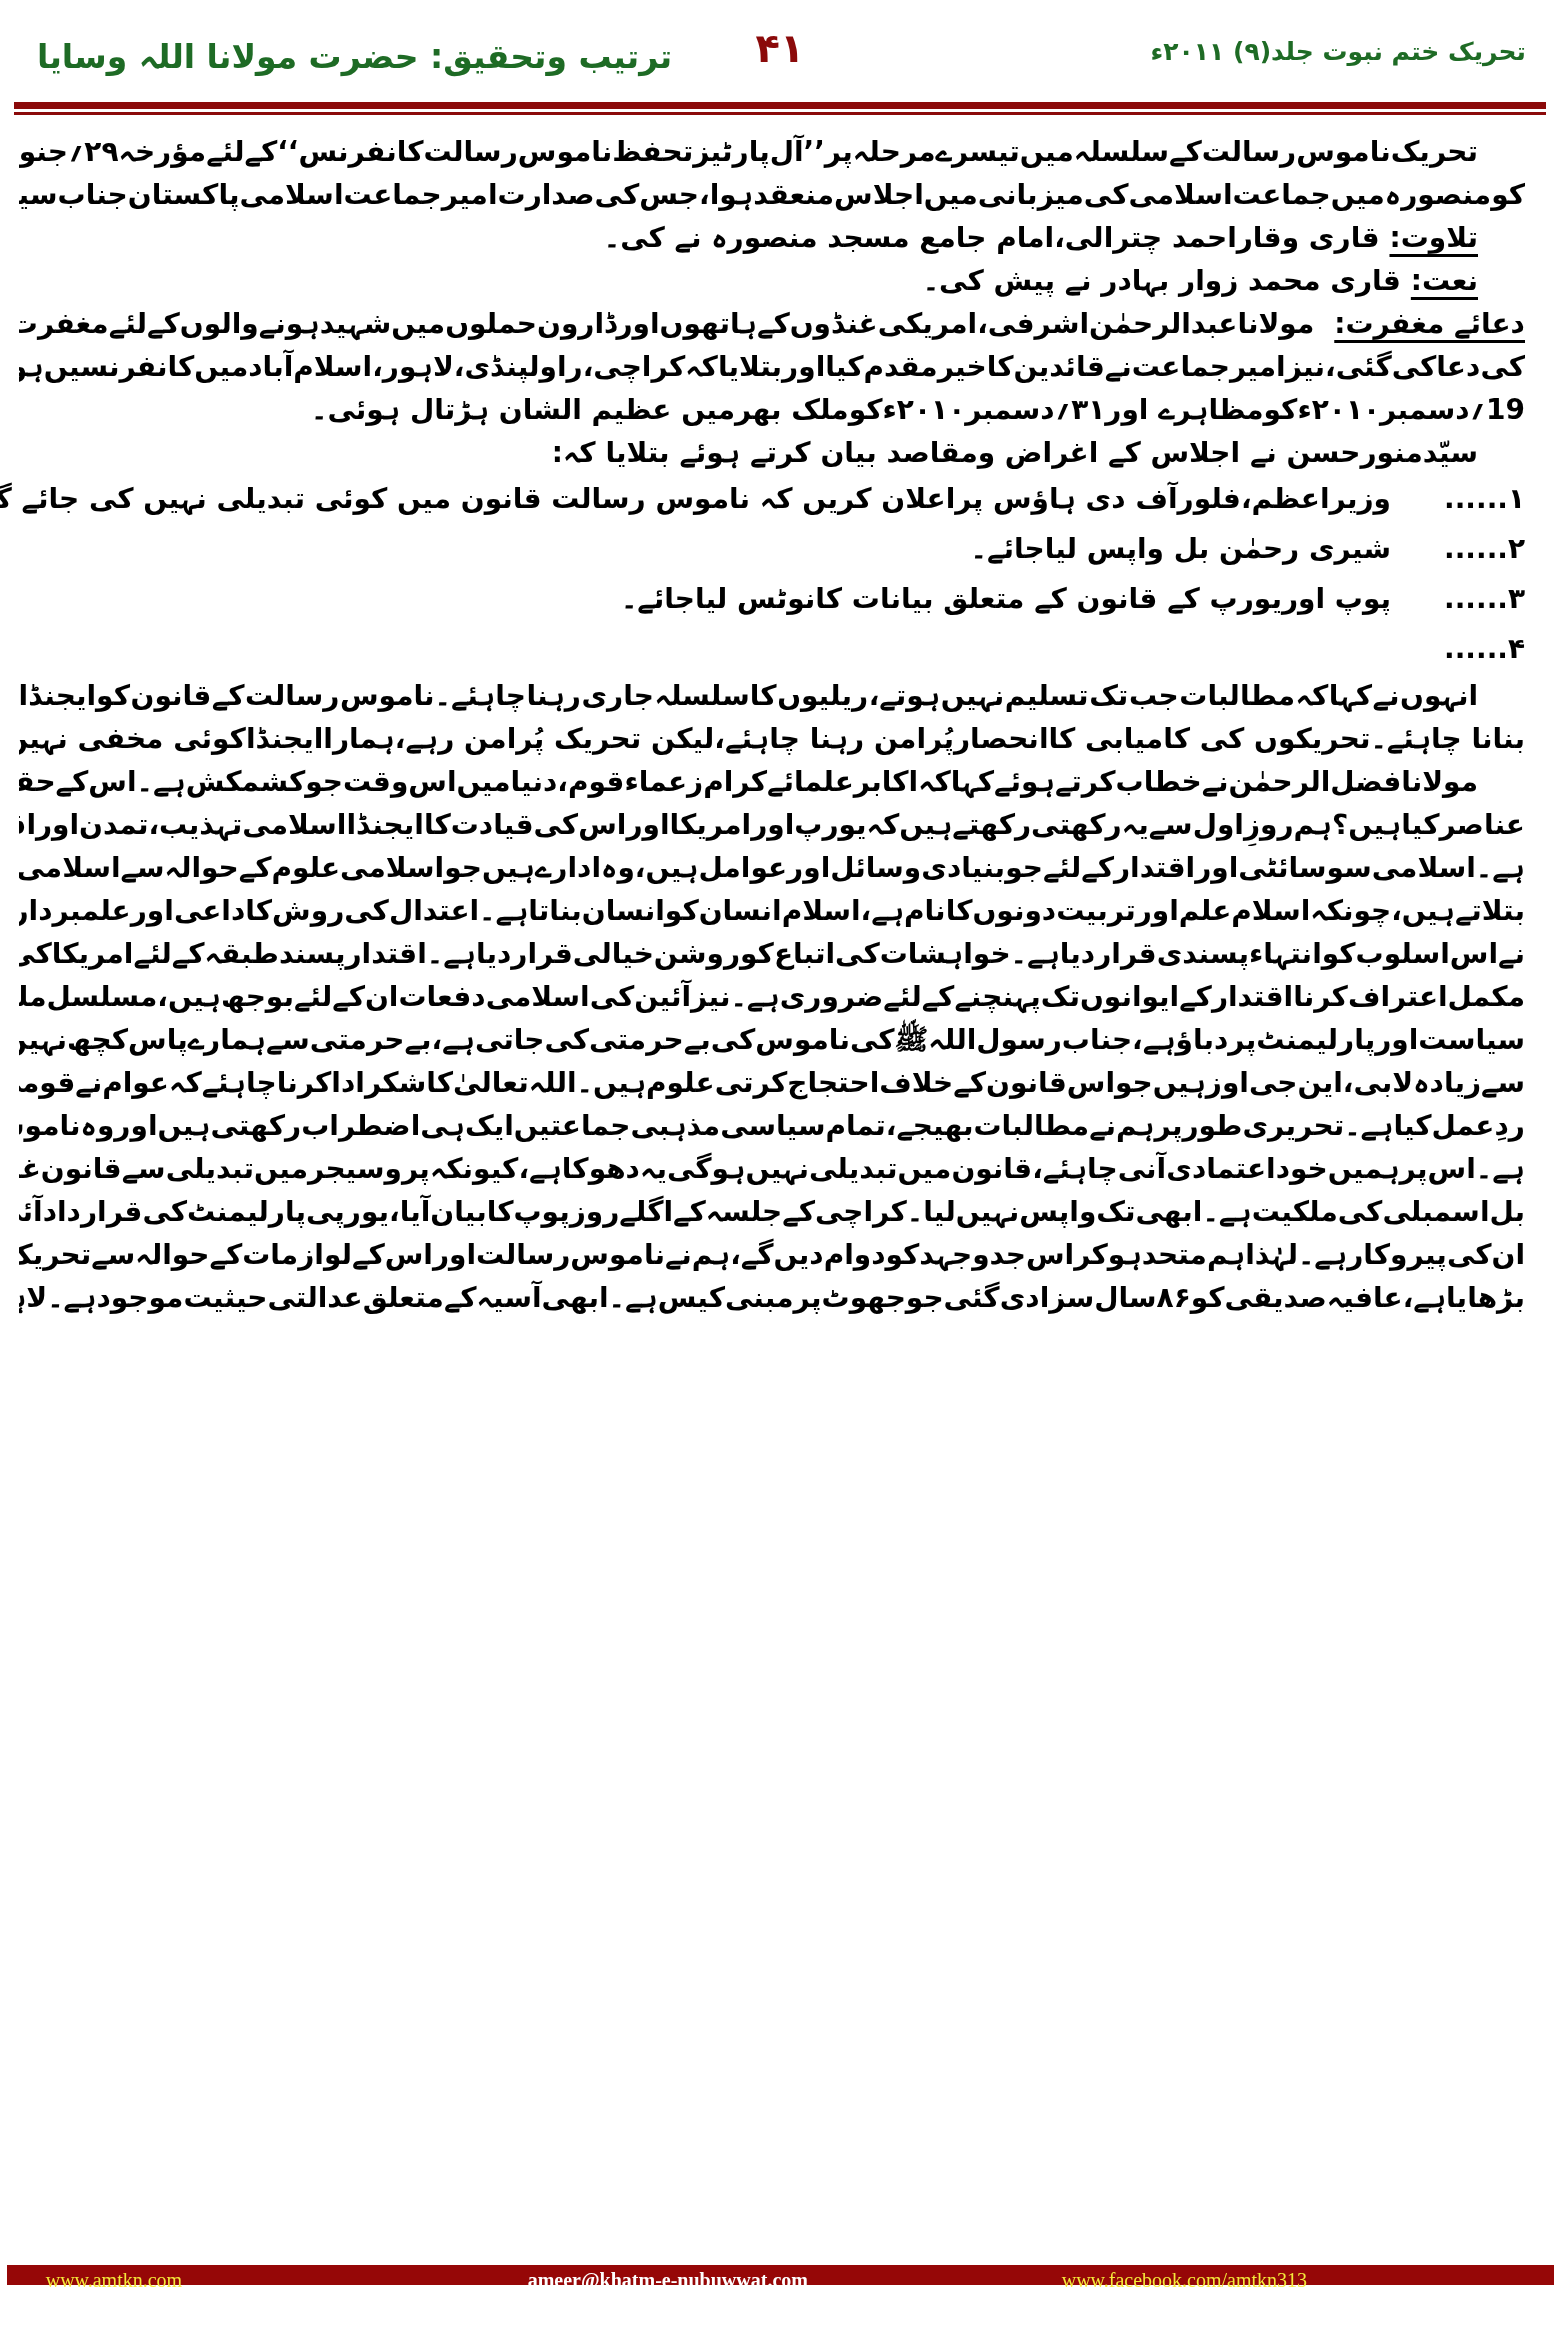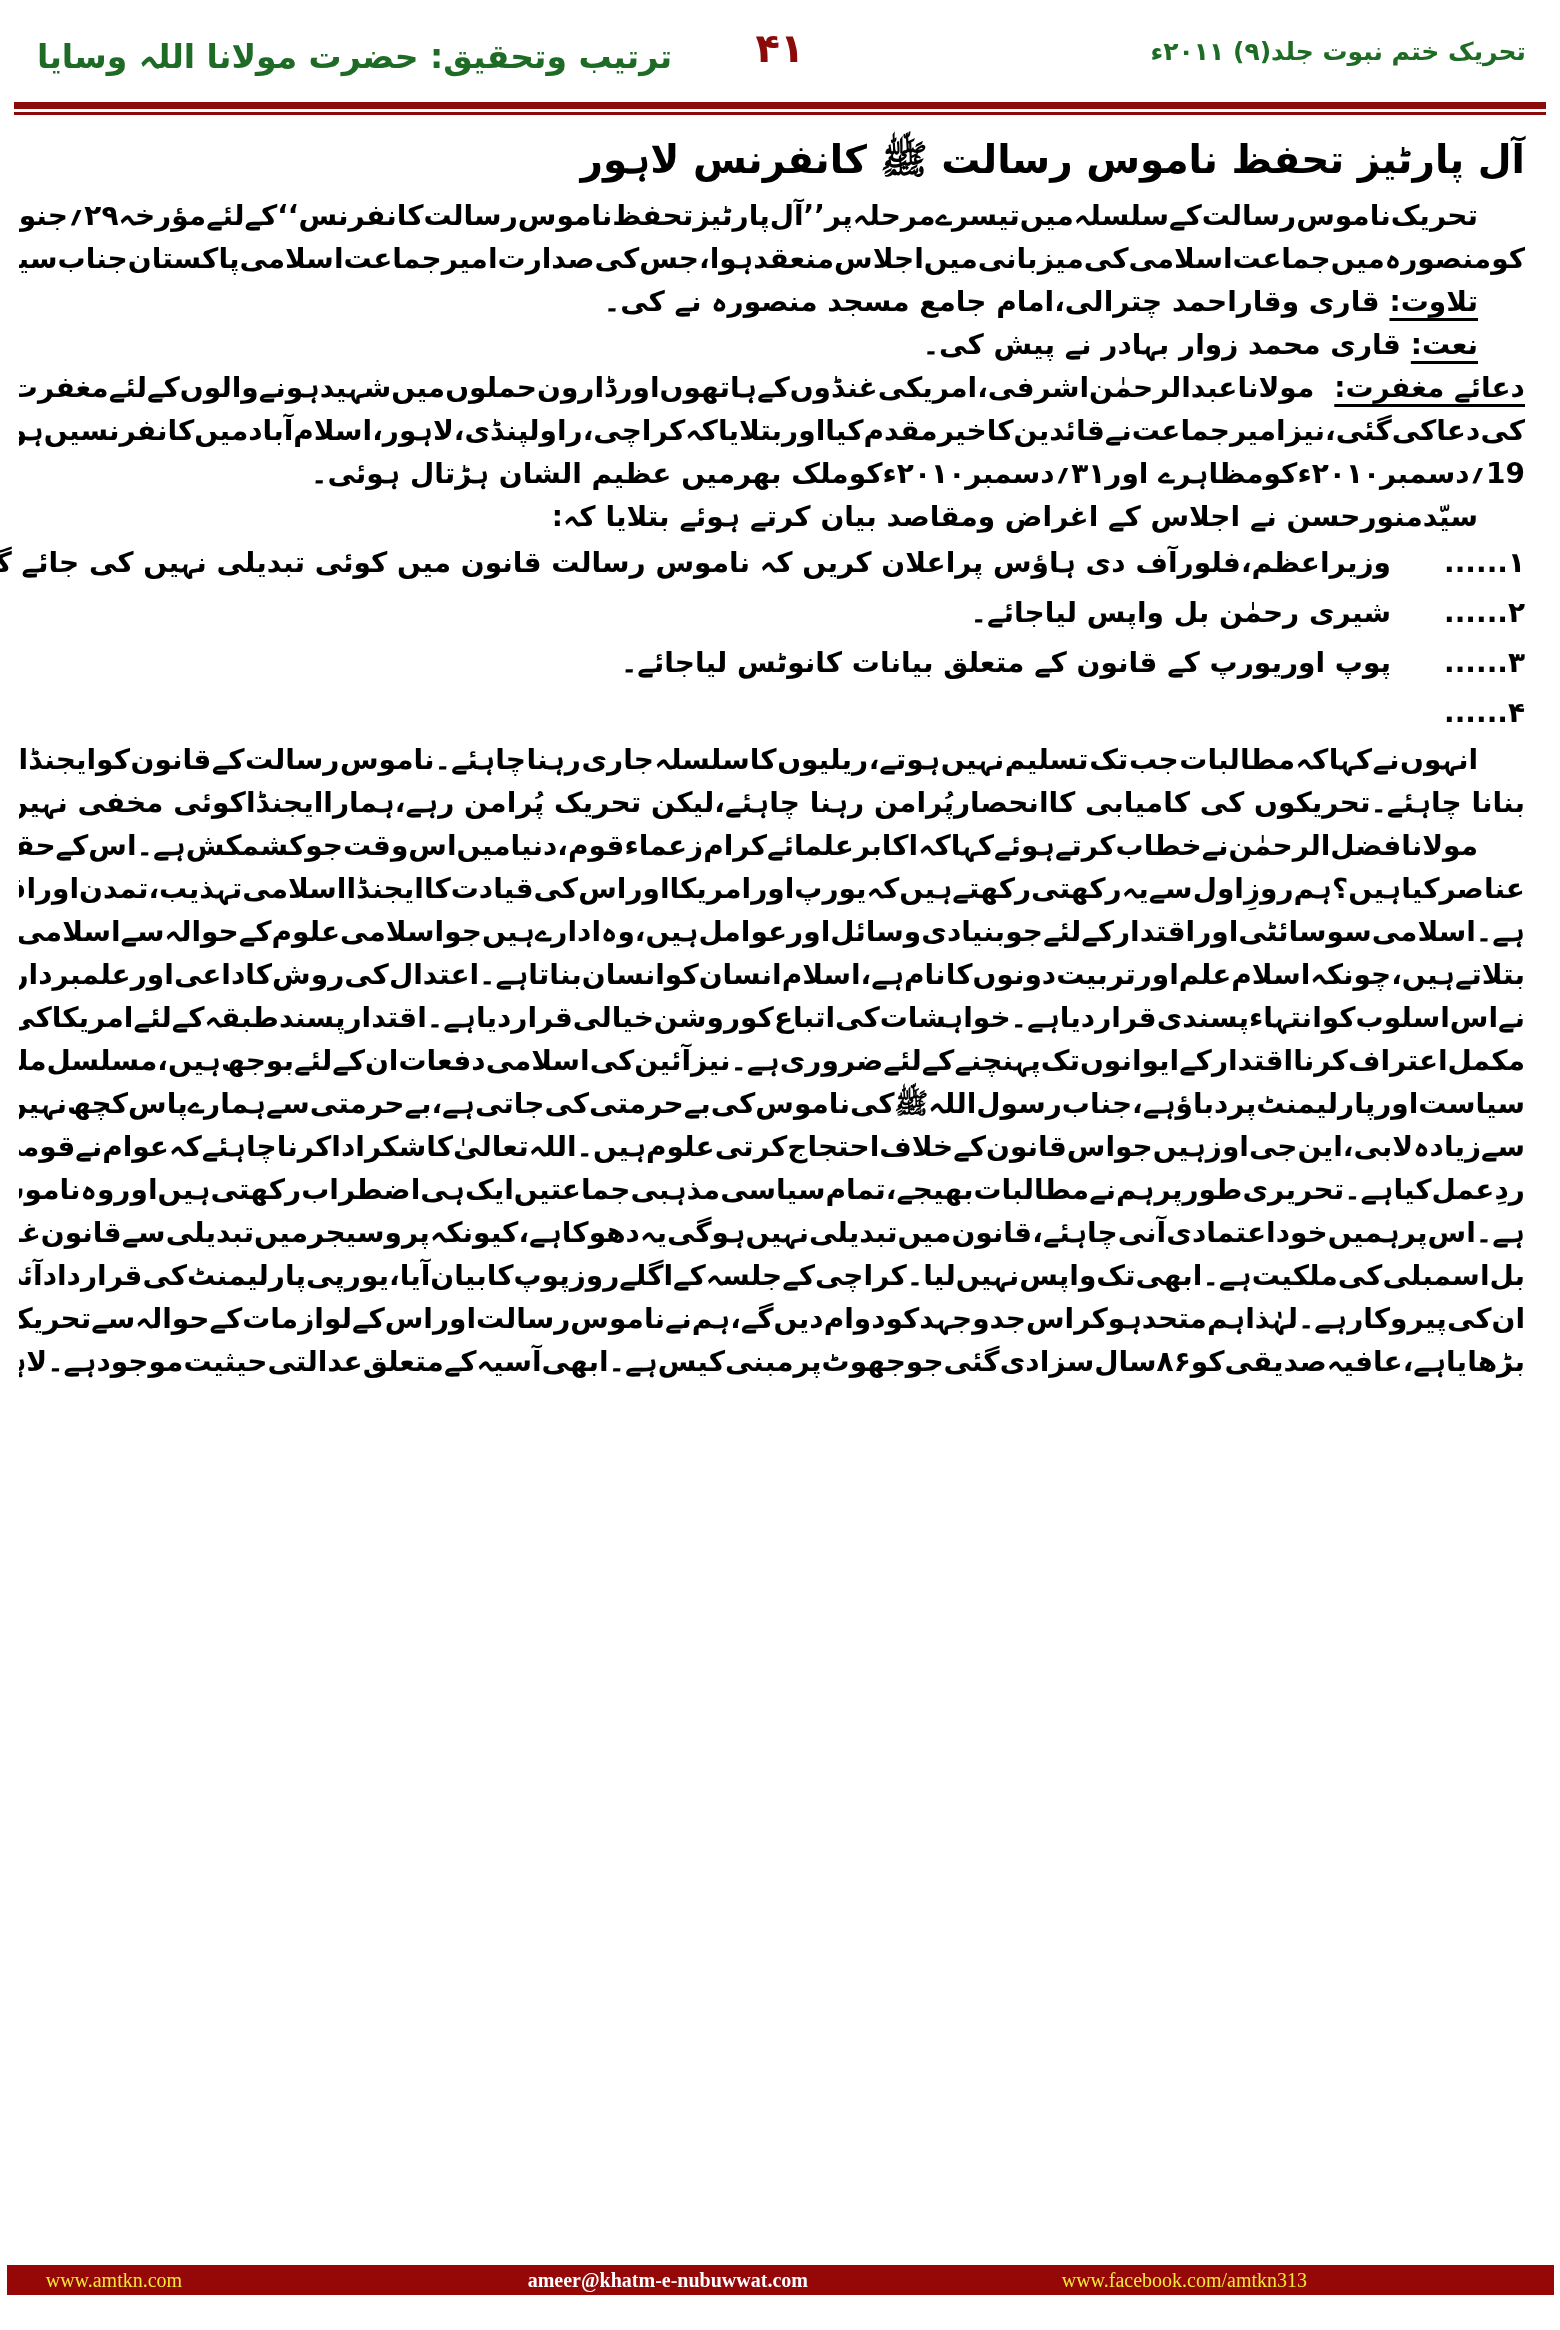--- a/index.html
+++ b/index.html
@@ -119,21 +119,21 @@
       text-align: right;
       flex: 0 0 auto;
     }
     .list-text { flex: 0 0 auto; }
     
     .page-footer {
       position: absolute;
       top: 2265px;
       left: 6.7px;
       width: 1547px;
-      height: 30px;
+      height: 20px;
       background: #960707;
       direction: ltr;
       font-family: "Liberation Serif", serif;
       font-size: 20px;
       line-height: 30px;
     }
     .footer-link {
       position: absolute;
       top: 0;
       white-space: nowrap;
@@ -149,21 +149,20 @@
 
 <header class="page-header">
   <div class="header-right">تحریک ختم نبوت جلد(۹) ۲۰۱۱ء</div>
   <div class="page-number">۴۱</div>
   <div class="header-left">ترتیب وتحقیق:  حضرت مولانا اللہ وسایا</div>
   <div class="header-rule-thick"></div>
   <div class="header-rule-thin"></div>
 </header>
 
 <main class="content">
-  <h1 class="title" style="margin:0 0 5px 0;">آل پارٹیز تحفظ ناموس رسالت ﷺ کانفرنس لاہور</h1>
 
   <div>
     <div class="line indent">
         <span class="word">تحریک</span>
         <span class="word">ناموس</span>
         <span class="word">رسالت</span>
         <span class="word">کے</span>
         <span class="word">سلسلہ</span>
         <span class="word">میں</span>
         <span class="word">تیسرے</span>

